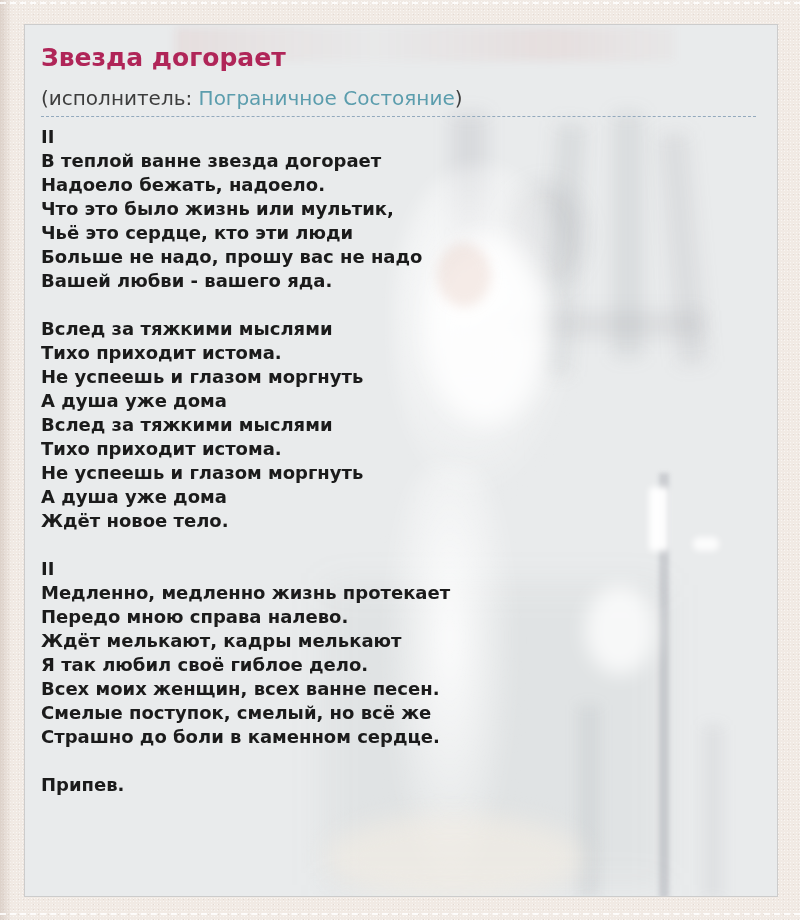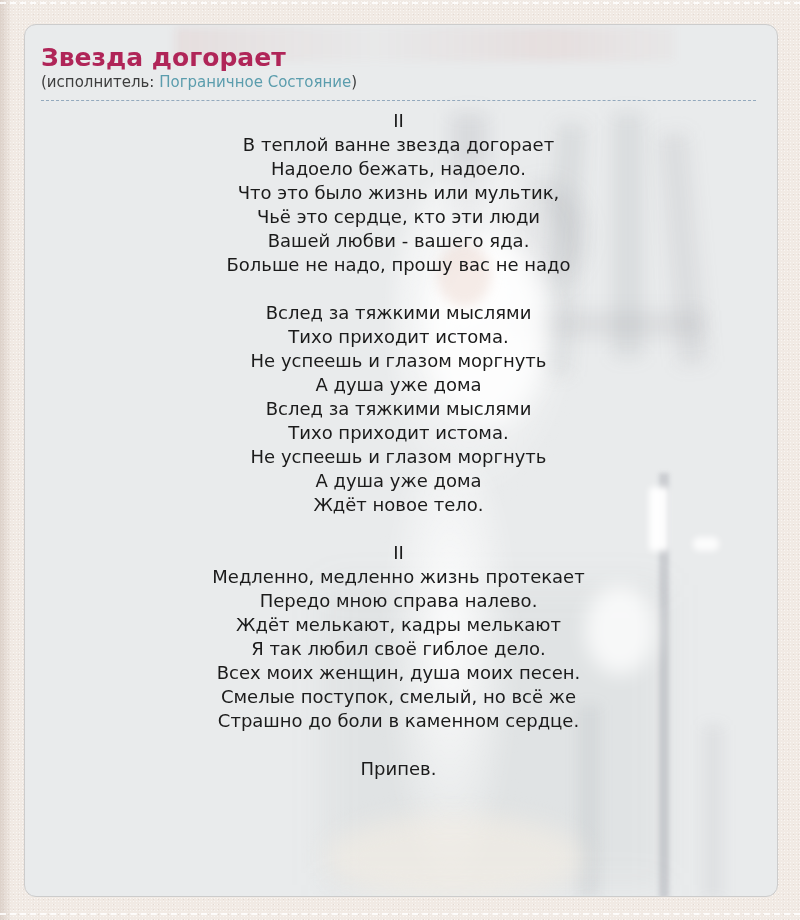--- a/index.html
+++ b/index.html
@@ -20,21 +20,21 @@
   }
   .page-dash { position:absolute; left:0; right:0; height:0; border-top:2px dashed rgba(255,255,255,0.85); z-index:0; }
   .page-dash.top { top:2px; }
   .page-dash.bottom { bottom:5px; }
 
   .card {
     position:absolute; left:24px; top:24px; width:754px; height:873px;
     box-sizing:border-box;
     background:#e9ebec;
     border:1px solid #cccccc;
-    border-radius:12px;
+    border-radius:0;
     overflow:hidden;
     z-index:1;
   }
 
   
   .photo { position:absolute; inset:0; z-index:1; pointer-events:none; }
   .blob { position:absolute; }
   
   .l1 { left:426px; top:88px;  width:36px; height:252px; background:rgba(108,112,122,0.13); filter:blur(9px); }
   .l2 { left:478px; top:158px; width:84px; height:104px; border-radius:50%; background:rgba(108,112,122,0.11); filter:blur(11px); }
@@ -61,27 +61,26 @@
   .w3 { left:560px; top:560px; width:70px; height:90px;  border-radius:50%; background:rgba(255,255,255,0.75); filter:blur(10px); }
 
   
   .content { position:absolute; inset:0; z-index:2; }
   .header { margin:19px 21px 0 16px; padding-bottom:8px; border-bottom:1px dashed #93a9bd; }
   .page-title {
     margin:0; padding:0;
     font-size:25px; line-height:27px; font-weight:bold;
     color:#b02558; letter-spacing:0;
   }
-  .artist-line { margin-top:2px; font-size:15px; line-height:19px; color:#3d3d3d; }
+  .artist-line { margin-top:18px; font-size:20px; line-height:19px; color:#3d3d3d; }
   .artist-link { color:#5b9dad; text-decoration:none; cursor:pointer; }
   .lyrics {
     margin:8px 21px 0 16px;
-    font-size:18px; line-height:24px; font-weight:normal;
+    font-size:18px; line-height:24px; font-weight:bold;
     color:#1b1b1b;
-    text-align:center;
   }
   .lyric-line { min-height:24px; }
 </style>
 </head>
 <body>
 
 <div class="edge-shade"></div>
 <div class="page-dash top"></div>
 <div class="page-dash bottom"></div>
 
@@ -113,39 +112,39 @@
     <div class="header">
       <h1 class="page-title">Звезда догорает</h1>
       <div class="artist-line"><span>(исполнитель: </span><a class="artist-link" href="#">Пограничное Состояние</a><span>)</span></div>
     </div>
     <div class="lyrics">
         <div class="lyric-line">II</div>
         <div class="lyric-line">В теплой ванне звезда догорает</div>
         <div class="lyric-line">Надоело бежать, надоело.</div>
         <div class="lyric-line">Что это было жизнь или мультик,</div>
         <div class="lyric-line">Чьё это сердце, кто эти люди</div>
+        <div class="lyric-line">Больше не надо, прошу вас не надо</div>
         <div class="lyric-line">Вашей любви - вашего яда.</div>
-        <div class="lyric-line">Больше не надо, прошу вас не надо</div>
         <div class="lyric-line">&nbsp;</div>
         <div class="lyric-line">Вслед за тяжкими мыслями</div>
         <div class="lyric-line">Тихо приходит истома.</div>
         <div class="lyric-line">Не успеешь и глазом моргнуть</div>
         <div class="lyric-line">А душа уже дома</div>
         <div class="lyric-line">Вслед за тяжкими мыслями</div>
         <div class="lyric-line">Тихо приходит истома.</div>
         <div class="lyric-line">Не успеешь и глазом моргнуть</div>
         <div class="lyric-line">А душа уже дома</div>
         <div class="lyric-line">Ждёт новое тело.</div>
         <div class="lyric-line">&nbsp;</div>
         <div class="lyric-line">II</div>
         <div class="lyric-line">Медленно, медленно жизнь протекает</div>
         <div class="lyric-line">Передо мною справа налево.</div>
         <div class="lyric-line">Ждёт мелькают, кадры мелькают</div>
         <div class="lyric-line">Я так любил своё гиблое дело.</div>
-        <div class="lyric-line">Всех моих женщин, душа моих песен.</div>
+        <div class="lyric-line">Всех моих женщин, всех ванне песен.</div>
         <div class="lyric-line">Смелые поступок, смелый, но всё же</div>
         <div class="lyric-line">Страшно до боли в каменном сердце.</div>
         <div class="lyric-line">&nbsp;</div>
         <div class="lyric-line">Припев.</div>
       </div>
   </div>
 
 </div>
 
 </body></html>

